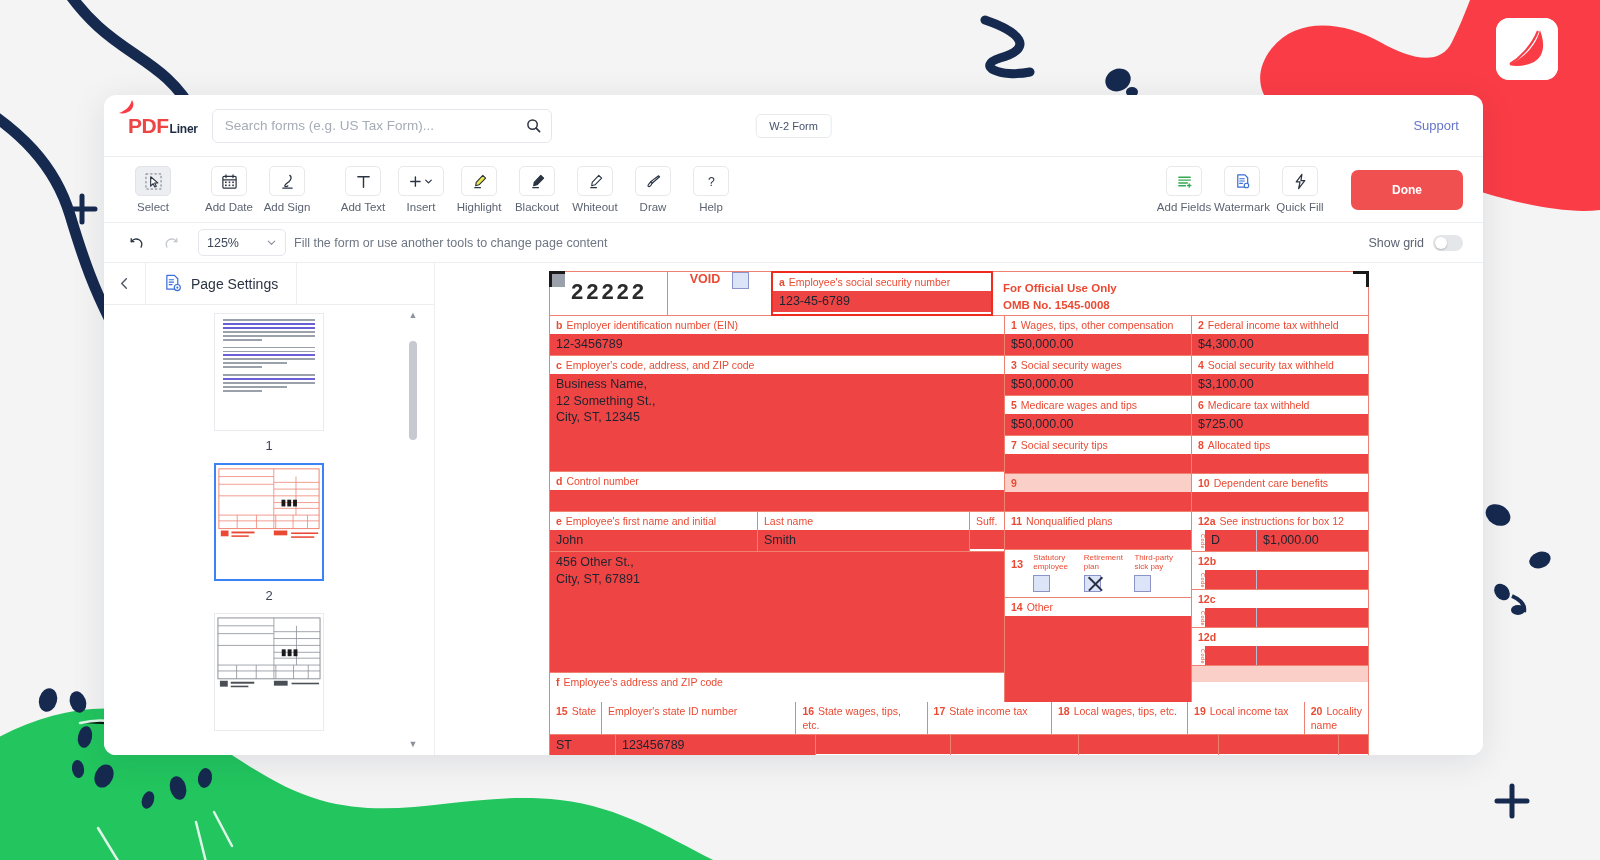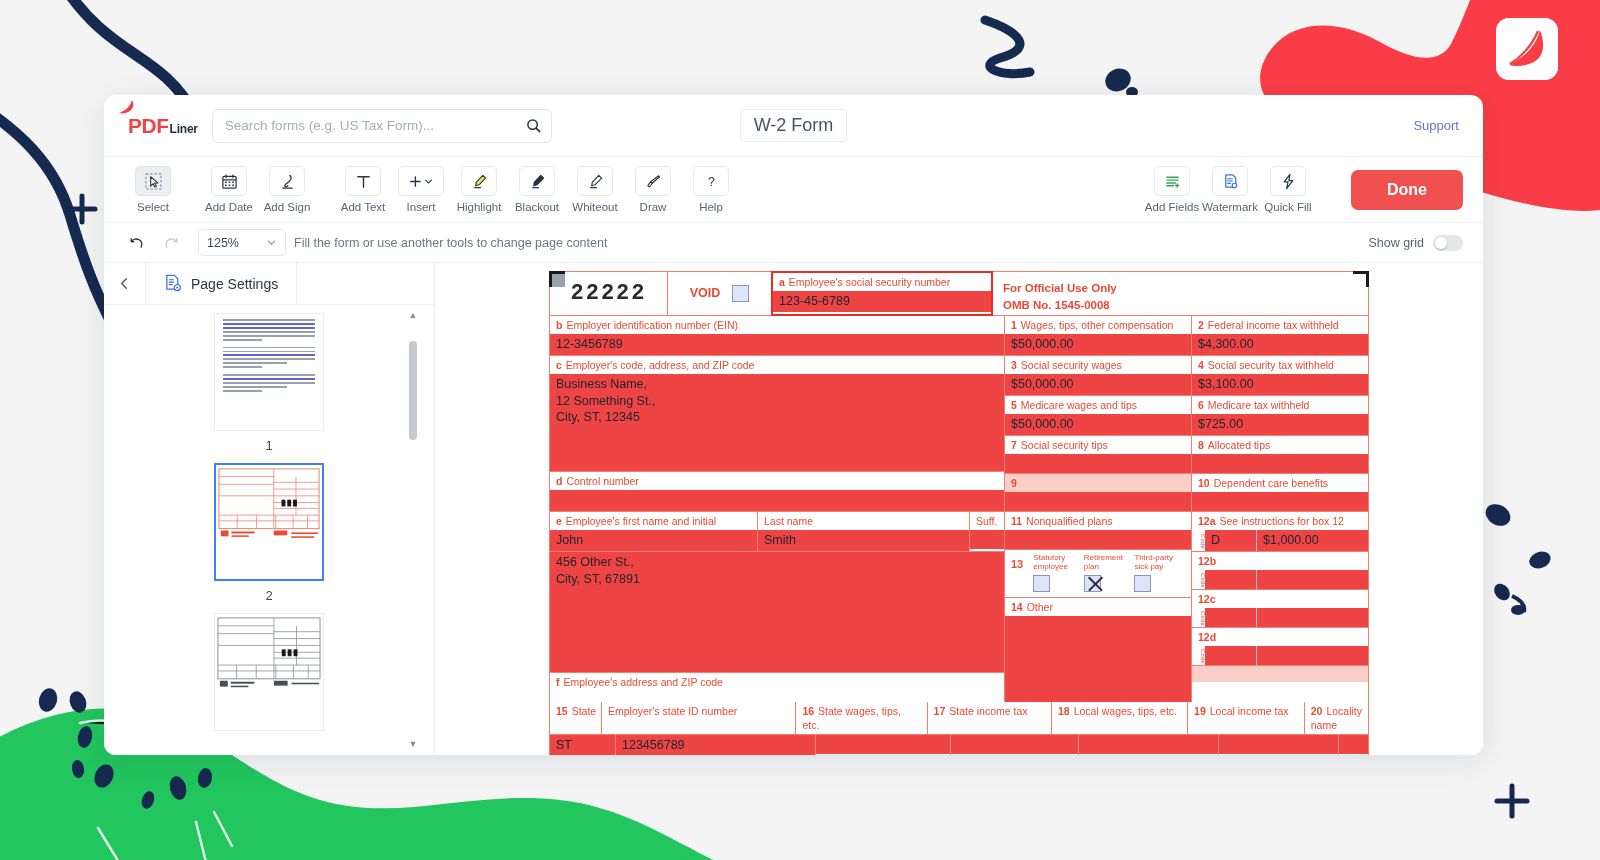--- a/index.html
+++ b/index.html
@@ -45,21 +45,21 @@
   }
   .search-box input {
     flex: 1; border: 0; outline: 0; font-size: 13.5px; color: #333;
     font-family: "Liberation Sans", sans-serif; background: transparent;
   }
   .search-box input::placeholder { color: #a6acb5; }
 
   .doc-chip {
     position: absolute; left: 50%; transform: translateX(-50%);
     border: 1px solid #e7e9ec; border-radius: 5px; padding: 5px 13px;
-    font-size: 18px; color: #47536b; background: #fff; white-space: nowrap;
+    font-size: 11px; color: #47536b; background: #fff; white-space: nowrap;
   }
   .support-link {
     margin-left: auto; font-size: 13px; color: #6675c9; text-decoration: none; cursor: pointer;
   }
 
   
   .toolbar {
     height: 66px; flex: 0 0 66px; display: flex; align-items: center;
     padding: 0 20px; border-bottom: 1px solid #eceef1; gap: 0;
   }
@@ -70,22 +70,22 @@
   .tool-icon {
     width: 36px; height: 30px; border: 1px solid #e6e8eb; border-radius: 5px;
     display: flex; align-items: center; justify-content: center; background: #fff;
   }
   .tool.active .tool-icon { background: #eceef1; border-color: #e0e3e7; }
   .tool.wide .tool-icon { width: 46px; }
   .tool-label { font-size: 11.5px; color: #5c6472; white-space: nowrap; }
   .tool-sep { width: 18px; }
   .toolbar-spacer { flex: 1; }
   .done-btn {
-    margin-left: 34px; width: 112px; height: 40px; border-radius: 7px; border: 0;
-    background: #f05050; color: #fff; font-size: 16px; font-weight: 700;
+    margin-left: 22px; width: 112px; height: 40px; border-radius: 7px; border: 0;
+    background: #f05050; color: #fff; font-size: 12px; font-weight: 700;
     cursor: pointer; font-family: "Liberation Sans", sans-serif;
   }
 
   
   .subbar {
     height: 40px; flex: 0 0 40px; display: flex; align-items: center;
     padding: 0 20px; border-bottom: 1px solid #eceef1; gap: 8px;
   }
   .icon-btn {
     width: 26px; height: 26px; display: flex; align-items: center; justify-content: center;
@@ -190,21 +190,21 @@
   .top-row { display: flex; border-bottom: 1.2px solid #f08070; }
   .box-22222 {
     width: 118px; display: flex; align-items: center; justify-content: center;
     border-right: 1.2px solid #f08070;
   }
   .num22222 {
     font-family: "Liberation Mono", monospace; font-size: 22px; font-weight: 700;
     color: #2b2b2b; letter-spacing: 2px;
   }
   .box-void {
-    width: 104px; display: flex; align-items: center; justify-content: center; gap: 12px;
+    width: 104px; display: flex; align-items: flex-start; justify-content: center; gap: 12px;
     border-right: 1.2px solid #f08070;
   }
   .void-txt { font-size: 12.5px; font-weight: 700; color: #ea4a33; }
   .void-cb { width: 17px; height: 17px; border: 1px solid #8b93c9; background: #dbe5f7; cursor: pointer; }
   .box-ssn { width: 222px; border: 2.5px solid #ef2b1e; margin: -1px 0 -1px -1px; position: relative; z-index: 3; }
   .box-official { flex: 1; padding: 8px 0 0 10px; }
   .official-line { font-size: 11.5px; font-weight: 700; color: #ea4a33; line-height: 1.5; }
 
   
   .main-grid { display: flex; }

